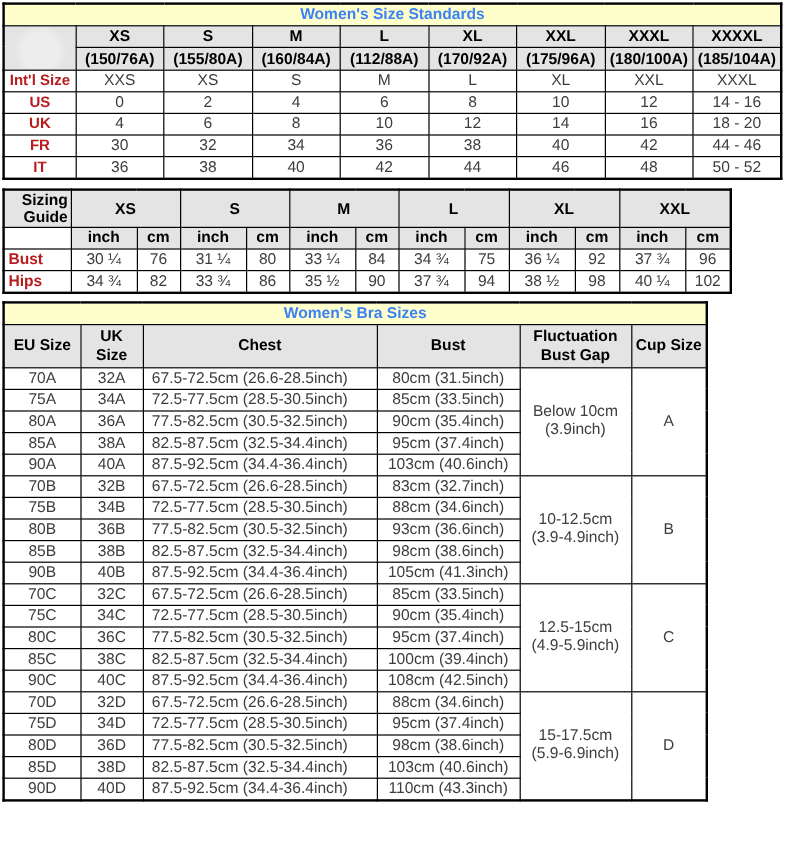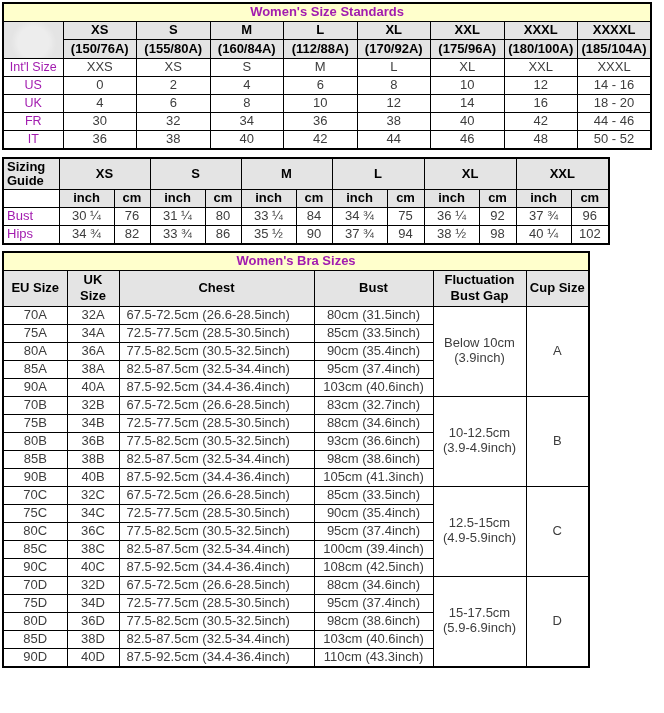--- a/index.html
+++ b/index.html
@@ -26,37 +26,37 @@
     padding: 1px 2px;
     height: 17px;
     font-size: 13px;
     line-height: 1.15;
     color: #3d3d3d;
     overflow: hidden;
   }
   td.title {
     background: var(--title-bg, #ffffcc);
     font-weight: 700;
-    color: #a21caf;
+    color: #3b82f6;
     height: 16px;
   }
   td.hdr {
     background: var(--header-bg, #e4e4e4);
     font-weight: 700;
     color: #000;
   }
-  td.rowlabel { font-weight: 400; color: #a21caf; background: #fff; }
+  td.rowlabel { font-weight: 700; color: #b91c1c; background: #fff; }
   .t1 td.rowlabel { font-size: 12.5px; padding: 1px 0; }
   td.code { word-break: break-all; line-height: 1.25; margin-left: 12px; }
   td.watermark {
     background: #e4e4e4;
     background-image: radial-gradient(circle at 50% 58%, #ededed 0 42%, #e4e4e4 62%);
   }
   .t2 td.corner {
-    text-align: left;
+    text-align: right;
     height: 27px;
     line-height: 1.1;
     padding-left: 3px;
   }
   .t2 td.rowlabel { text-align: left; padding-left: 3px; }
   .t2 td.spacer { background: #fff; }
   .t3 td { height: 18px; }
   .t3 td.hdr { height: 35px; line-height: 1.25; }
   .t3 td.chest { text-align: left; padding-left: 7px; }
 </style>

